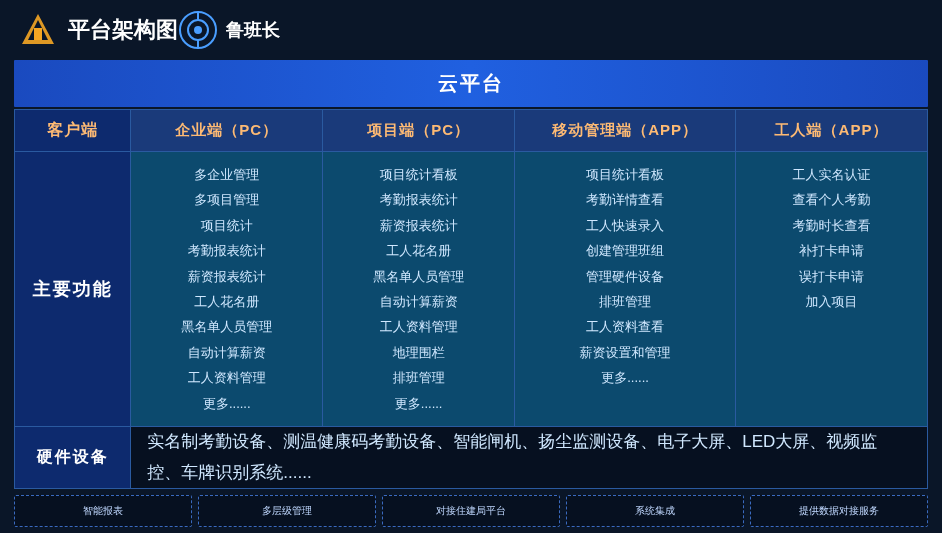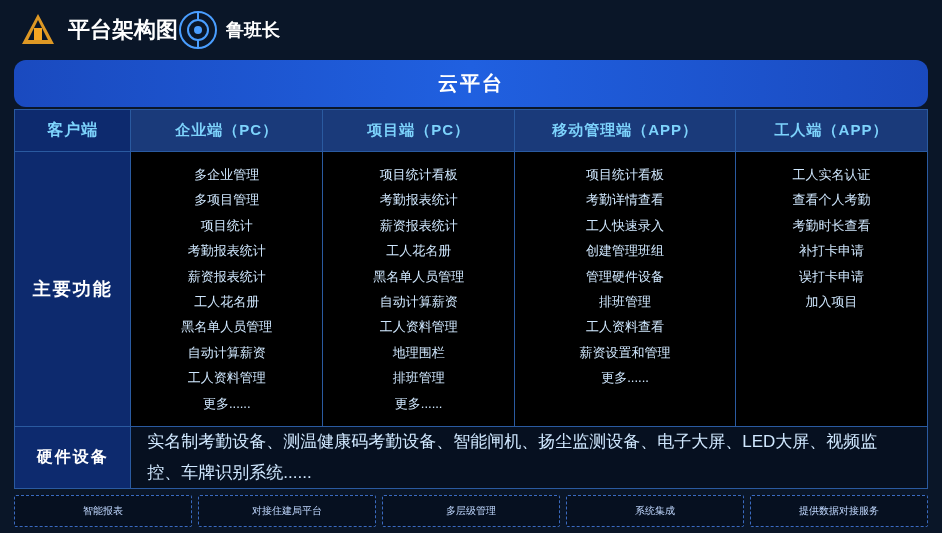--- a/index.html
+++ b/index.html
@@ -55,35 +55,35 @@
 
     
     .cloud-banner {
       background: linear-gradient(90deg, #1a4abf, #2060e0, #1a4abf);
       text-align: center;
       color: #ffffff;
       font-size: 20px;
       font-weight: bold;
       padding: 10px 16px;
       letter-spacing: 2px;
-      border-radius: 12px;
+      border-radius: 1px;
       margin-bottom: 2px;
     }
 
     
     .platform-table {
       width: 100%;
       border-collapse: collapse;
       border: 1px solid #2a5aa0;
     }
 
     
     .col-header {
       background: #1a3a7a;
-      color: #7dd3fc;
+      color: #fdba74;
       text-align: center;
       font-size: 15px;
       font-weight: bold;
       padding: 10px 6px;
       border: 1px solid #2a5aa0;
       letter-spacing: 1px;
     }
     .col-header.first {
       background: #0d2a6e;
       font-size: 16px;
@@ -99,21 +99,21 @@
       border: 1px solid #2a5aa0;
       vertical-align: middle;
       padding: 8px;
       letter-spacing: 2px;
     }
 
     .feature-cell {
       border: 1px solid #2a5aa0;
       vertical-align: top;
       padding: 10px 12px;
-      background: #000000;
+      background: #0c4a6e;
     }
     .feature-list {
       list-style: none;
       color: #d0e8ff;
       font-size: 13px;
       line-height: 1.8;
       text-align: center;
     }
     .feature-list li {
       padding: 1px 0;
@@ -259,18 +259,18 @@
 
       <tr>
         <td class="hardware-label">硬件设备</td>
         <td class="hardware-content" colspan="4">实名制考勤设备、测温健康码考勤设备、智能闸机、扬尘监测设备、电子大屏、LED大屏、视频监控、车牌识别系统......</td>
       </tr>
     </tbody>
   </table>
 
   <div class="service-row">
     <div class="service-item">智能报表</div>
+    <div class="service-item">多层级管理</div>
     <div class="service-item">对接住建局平台</div>
-    <div class="service-item">多层级管理</div>
     <div class="service-item">系统集成</div>
     <div class="service-item">提供数据对接服务</div>
   </div>
 </div>
 
 </body></html>

